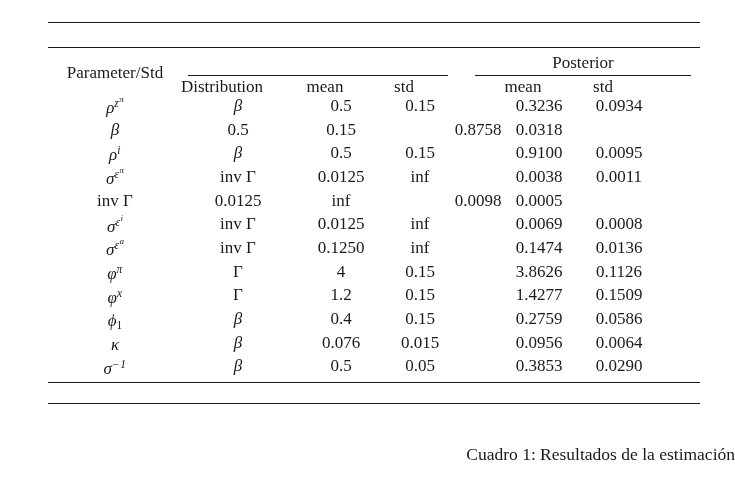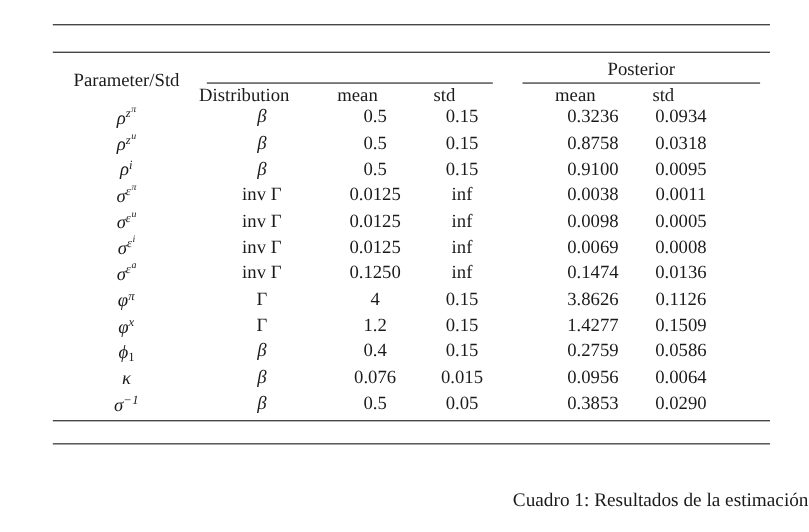--- a/index.html
+++ b/index.html
@@ -138,21 +138,20 @@
     <span class="c dist ital">β</span>
     <span class="c">0.5</span>
     <span class="c">0.15</span>
     <span class="c"></span>
     <span class="c">0.3236</span>
     <span class="c">0.0934</span>
     <span class="c"></span>
   </div>
 
   <div class="grid trow">
-    <span class="c"><span class="pbase">ρ</span><span class="psup1">z</span><span class="psup2">u</span><span class="psub"></span></span>
     <span class="c dist ital">β</span>
     <span class="c">0.5</span>
     <span class="c">0.15</span>
     <span class="c"></span>
     <span class="c">0.8758</span>
     <span class="c">0.0318</span>
     <span class="c"></span>
   </div>
 
   <div class="grid trow">
@@ -171,21 +170,20 @@
     <span class="c dist">inv Γ</span>
     <span class="c">0.0125</span>
     <span class="c">inf</span>
     <span class="c"></span>
     <span class="c">0.0038</span>
     <span class="c">0.0011</span>
     <span class="c"></span>
   </div>
 
   <div class="grid trow">
-    <span class="c"><span class="pbase">σ</span><span class="psup1">ε</span><span class="psup2">u</span><span class="psub"></span></span>
     <span class="c dist">inv Γ</span>
     <span class="c">0.0125</span>
     <span class="c">inf</span>
     <span class="c"></span>
     <span class="c">0.0098</span>
     <span class="c">0.0005</span>
     <span class="c"></span>
   </div>
 
   <div class="grid trow">

